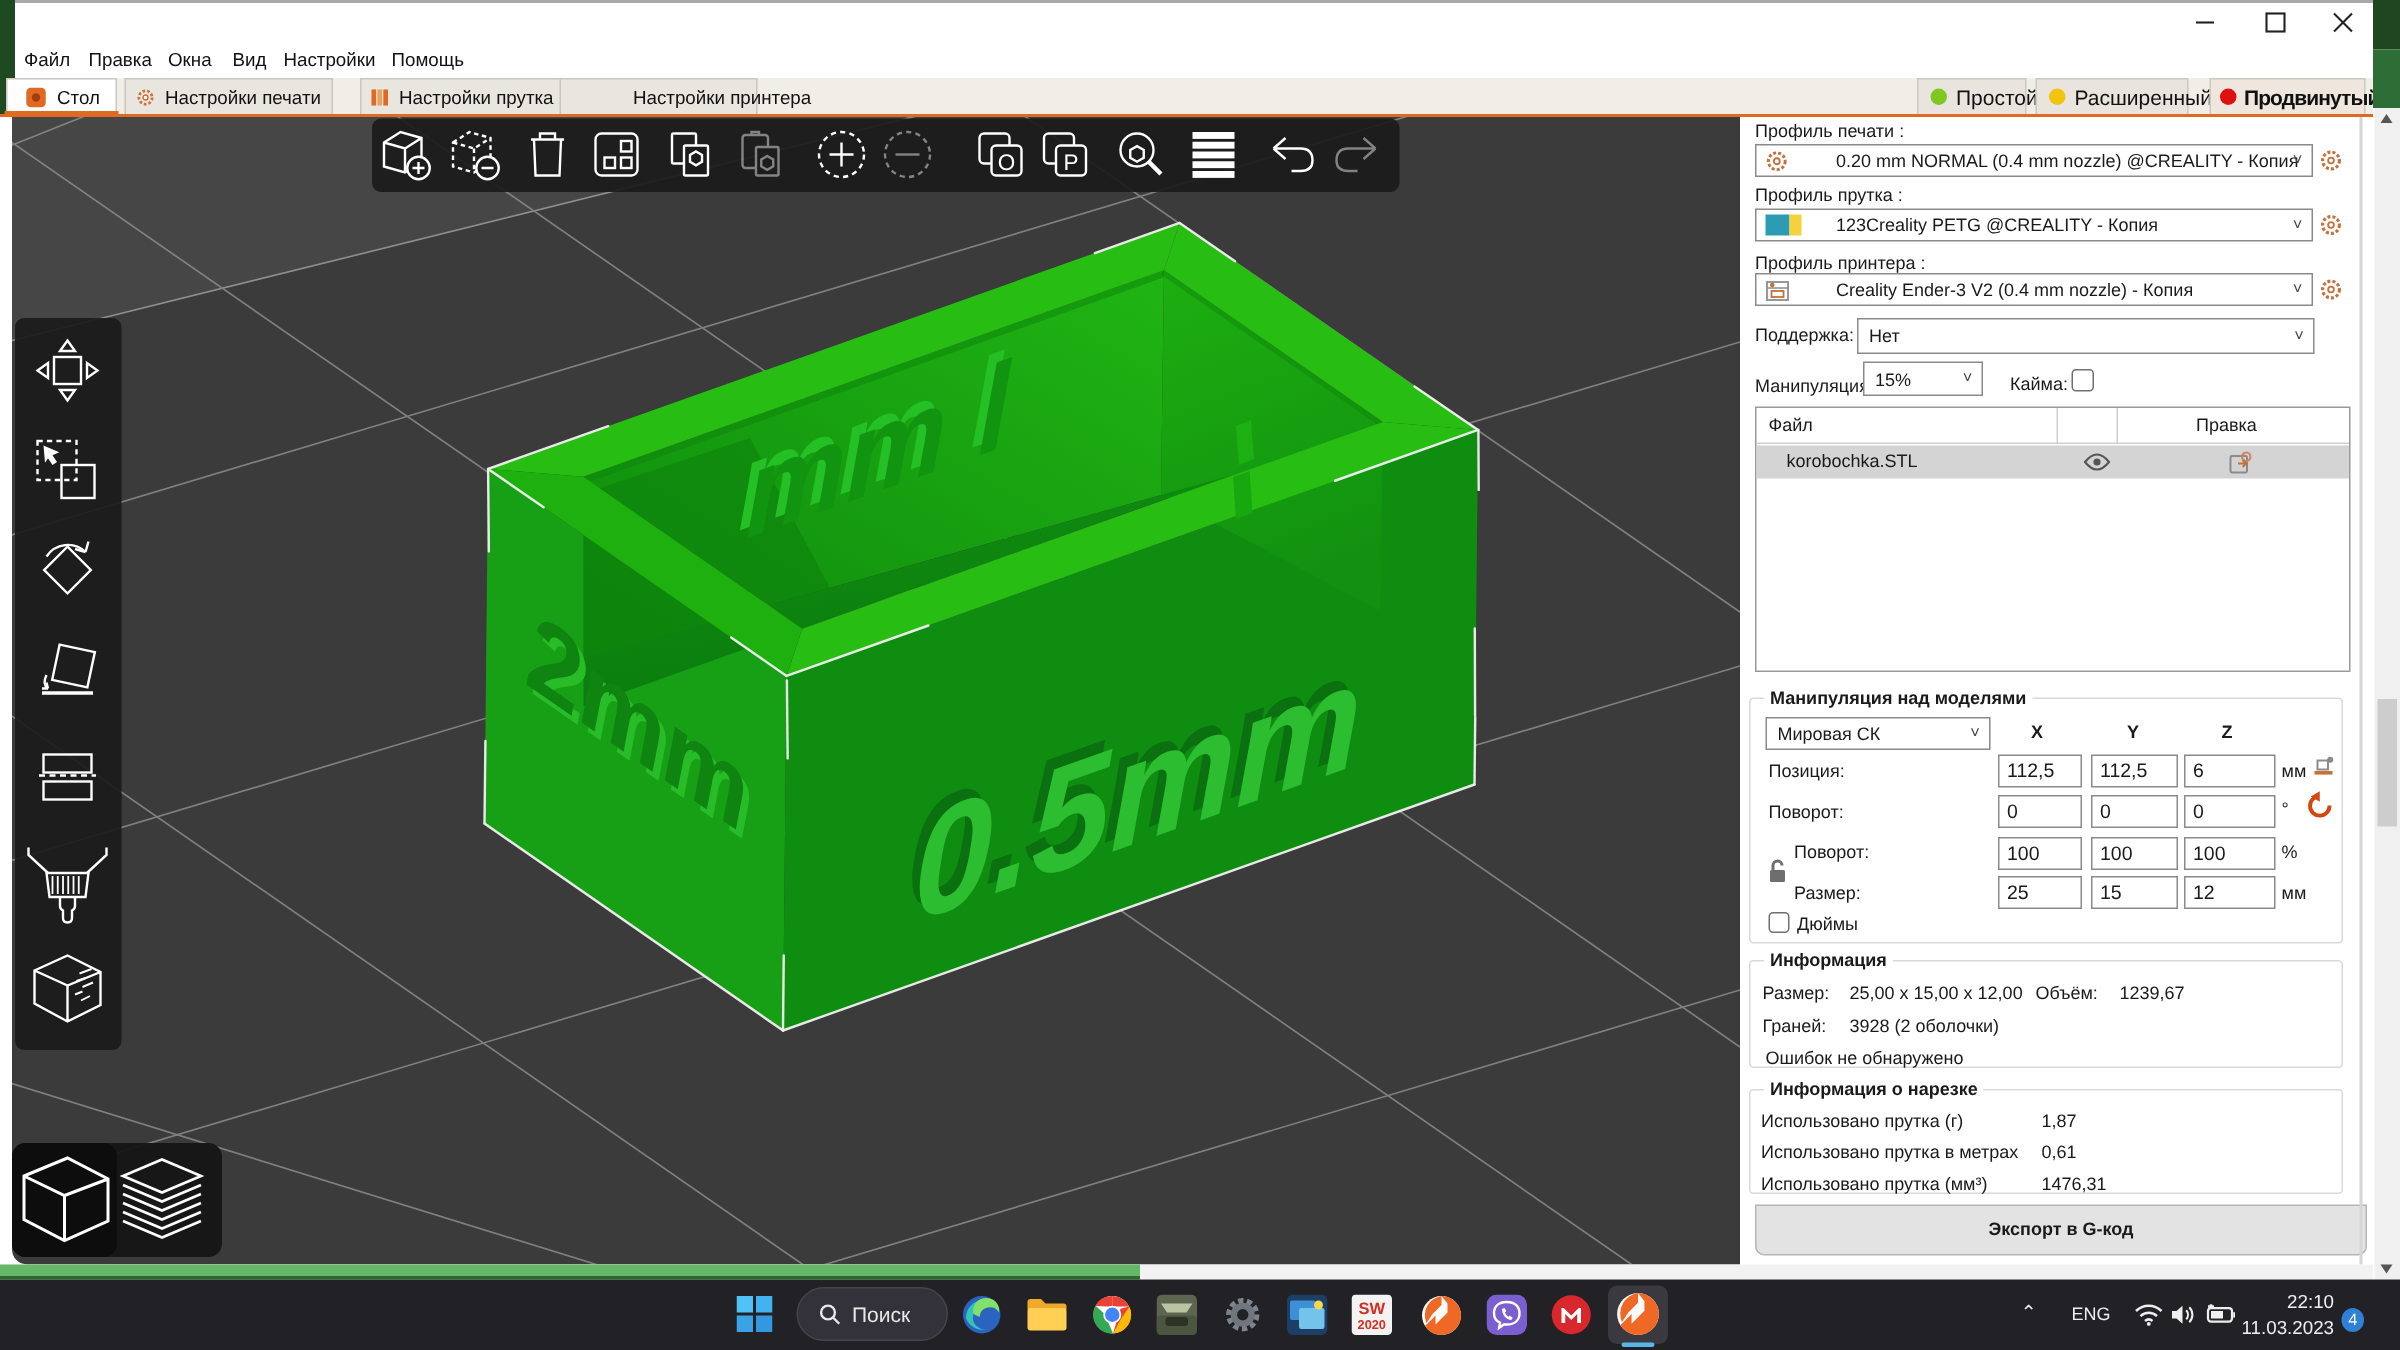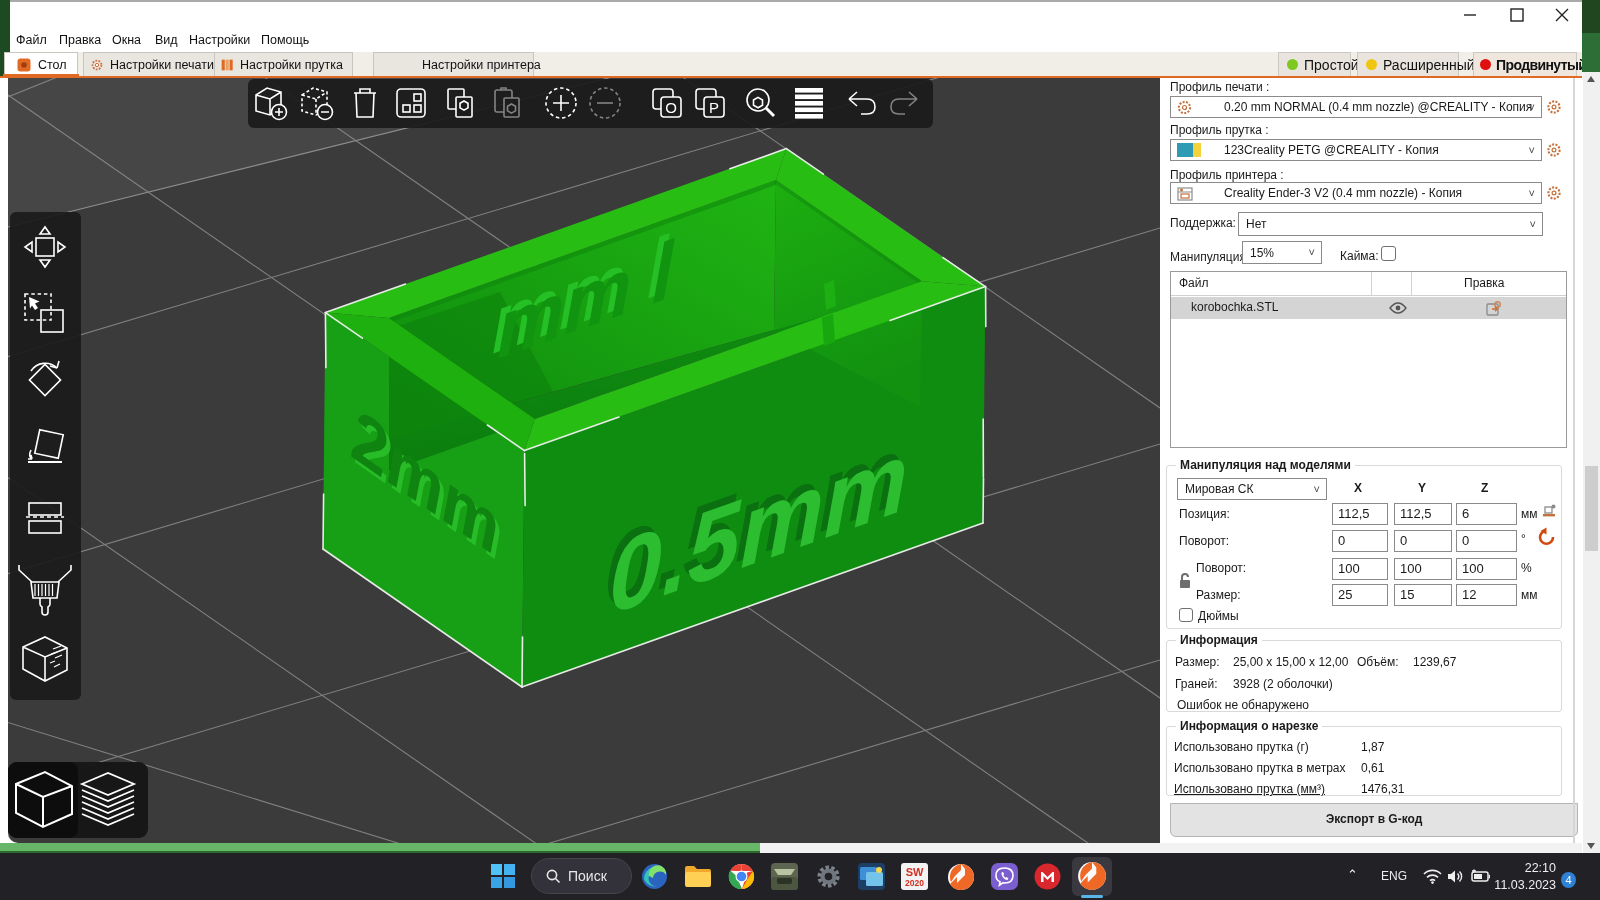--- a/index.html
+++ b/index.html
@@ -96,29 +96,29 @@
       </svg>
     Стол
   </div>
   <div class="tab" style="left:83px; width:139px;">
     <svg width="14" height="14" viewBox="0 0 17 17" style="margin:0 6px 0 6px;">
         <circle cx="8.5" cy="8.5" r="5.4" fill="none" stroke="#d0703a" stroke-width="2.2" stroke-dasharray="2.2 1.6"></circle>
         <circle cx="8.5" cy="8.5" r="2" fill="#fff" stroke="#d0703a" stroke-width="1.2"></circle>
       </svg>
     Настройки печати
   </div>
-  <div class="tab" style="left:214px; width:139px;">
+  <div class="tab" style="left:240px; width:139px;">
     <svg width="14" height="14" viewBox="0 0 17 17" style="margin:0 6px 0 5px;">
         <rect x="2" y="2" width="3.8" height="13" fill="#e06a24"></rect>
         <rect x="6.8" y="2" width="3.8" height="13" fill="#eda05f"></rect>
         <rect x="11.6" y="2" width="3.8" height="13" fill="#e06a24"></rect>
       </svg>
     Настройки прутка
   </div>
-  <div class="tab" style="left:373px; width:161px;padding-left:39px;">
+  <div class="tab" style="left:373px; width:132px;padding-left:39px;">
     <svg width="15" height="14" viewBox="0 0 17 16" style="margin:0 6px 0 3px;">
         <rect x="1" y="2" width="15" height="13" fill="#fff" stroke="#8a8a8a" stroke-width="1.4"></rect>
         <path d="M1,7 h15" stroke="#8a8a8a" stroke-width="1"></path>
         <circle cx="5" cy="4.5" r="1.8" fill="#cf7340"></circle>
       </svg>
     Настройки принтера
   </div>
   <div class="modetab" style="left:1278px; width:73px;"><span class="dot" style="background:#7ec820; margin-left:8px; margin-right:6px;"></span>Простой</div>
   <div class="modetab" style="left:1357px; width:102px;"><span class="dot" style="background:#f0c510; margin-left:8px; margin-right:6px;"></span>Расширенный</div>
   <div class="modetab" style="left:1473px; width:104px; background:#efe7de; font-weight:bold; letter-spacing:-0.6px;"><span class="dot" style="background:#e01010; margin-left:6px; margin-right:5px;"></span>Продвинутый</div>
@@ -507,21 +507,21 @@
     <div class="lbl" style="left:15px; top:600px;">Граней:</div>
     <div class="lbl" style="left:73px; top:600px;">3928 (2 оболочки)</div>
     <div class="lbl" style="left:17px; top:621px;">Ошибок не обнаружено</div>
 
     <div class="grpbox" style="left:6px; top:649px; width:396px; height:70px;"></div>
     <div class="grptitle" style="left:16px; top:642px;">Информация о нарезке</div>
     <div class="lbl" style="left:14px; top:663px;">Использовано прутка (г)</div>
     <div class="lbl" style="left:201px; top:663px;">1,87</div>
     <div class="lbl" style="left:14px; top:684px;">Использовано прутка в метрах</div>
     <div class="lbl" style="left:201px; top:684px;">0,61</div>
-    <div class="lbl" style="left:14px; top:705px;text-decoration:underline;">Использовано прутка (мм³)</div>
+    <div class="lbl" style="left:14px; top:705px;">Использовано прутка (мм³)</div>
     <div class="lbl" style="left:201px; top:705px;">1476,31</div>
 
     <div style="position:absolute; left:10px; top:726px; width:408px; height:34px; background:#e3e3e3; border:1px solid #b5b5b5; border-radius:0 0 6px 6px; text-align:center; font-weight:bold; padding-top:8px;">Экспорт в G-код</div>
 
     <div style="position:absolute; left:413px; top:0px; width:2px; height:766px; background:#d6d6d6;"></div>
   </div>
 
   <div id="tr-green1"></div>
   <div id="tr-green2"></div>
   <div id="rscroll">

